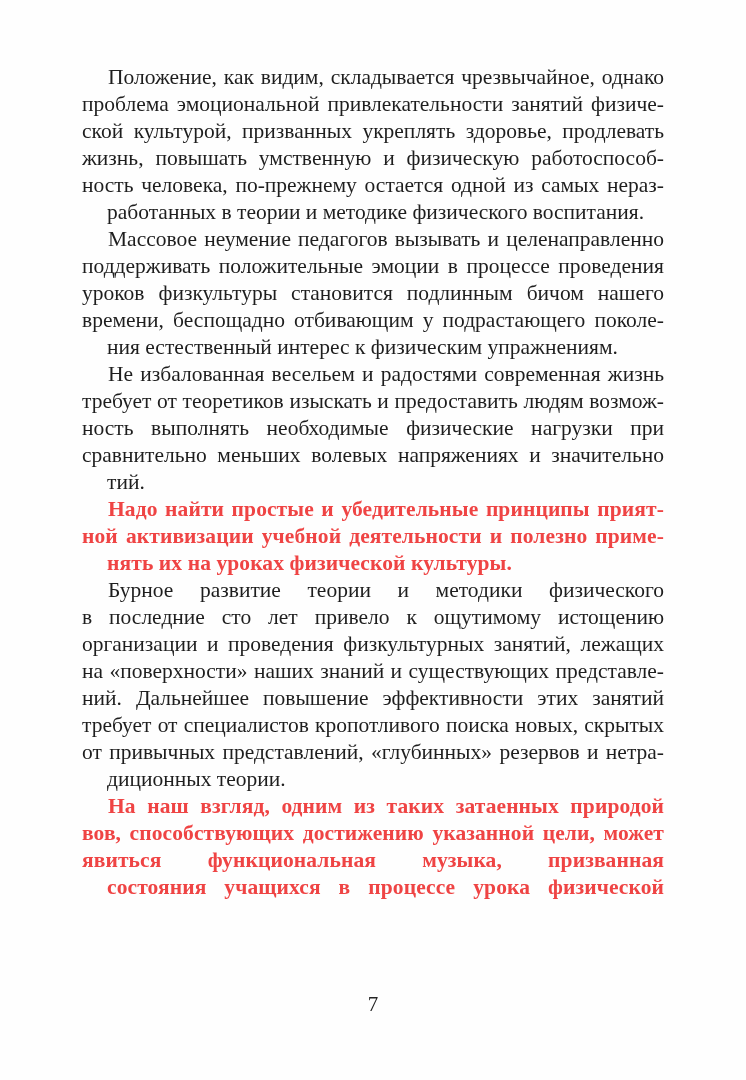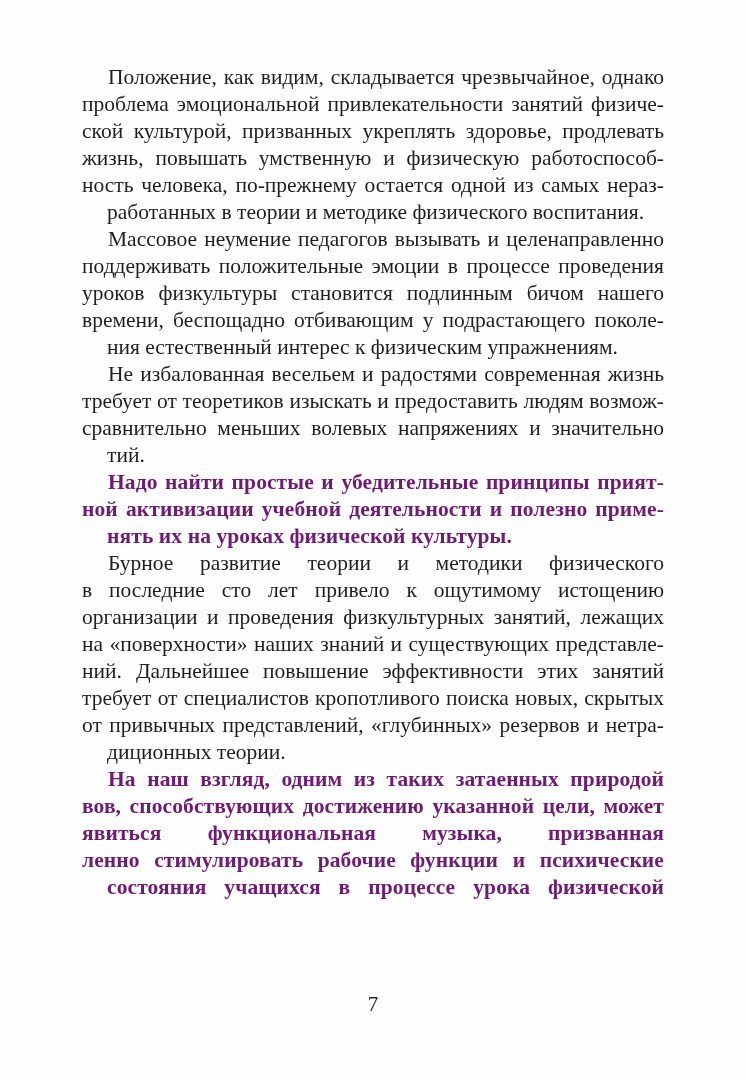--- a/index.html
+++ b/index.html
@@ -35,21 +35,21 @@
     height: 27px;
     overflow: hidden;
     text-align: justify;
     text-align-last: justify;
   }
   .line.first { text-indent: 26px; }
   .line.last  { text-align-last: left; margin-left: 25px; }
   .para.bold .line {
     font-weight: bold;
     letter-spacing: 0.1px;
-    color: #701a75;
+    color: #ef4444;
   }
   .page-number {
     position: absolute;
     top: 992px;
     left: 0;
     width: 746px;
     text-align: center;
     font-size: 21px;
     color: #242424;
   }
@@ -70,20 +70,21 @@
       <div class="para normal">
         <div class="line first">Массовое неумение педагогов вызывать и целенаправленно</div>
         <div class="line">поддерживать положительные эмоции в процессе проведения</div>
         <div class="line">уроков физкультуры становится подлинным бичом нашего</div>
         <div class="line">времени, беспощадно отбивающим у подрастающего поколе-</div>
         <div class="line last">ния естественный интерес к физическим упражнениям.</div>
       </div>
       <div class="para normal">
         <div class="line first">Не избалованная весельем и радостями современная жизнь</div>
         <div class="line">требует от теоретиков изыскать и предоставить людям возмож-</div>
+        <div class="line">ность выполнять необходимые физические нагрузки при</div>
         <div class="line">сравнительно меньших волевых напряжениях и значительно</div>
         <div class="line last">тий.</div>
       </div>
       <div class="para bold">
         <div class="line first">Надо найти простые и убедительные принципы прият-</div>
         <div class="line">ной активизации учебной деятельности и полезно приме-</div>
         <div class="line last">нять их на уроках физической культуры.</div>
       </div>
       <div class="para normal">
         <div class="line first">Бурное развитие теории и методики физического воспитания</div>
@@ -92,18 +93,17 @@
         <div class="line">на «поверхности» наших знаний и существующих представле-</div>
         <div class="line">ний. Дальнейшее повышение эффективности этих занятий</div>
         <div class="line">требует от специалистов кропотливого поиска новых, скрытых</div>
         <div class="line">от привычных представлений, «глубинных» резервов и нетра-</div>
         <div class="line last">диционных теории.</div>
       </div>
       <div class="para bold">
         <div class="line first">На наш взгляд, одним из таких затаенных природой резер-</div>
         <div class="line">вов, способствующих достижению указанной цели, может</div>
         <div class="line">явиться функциональная музыка, призванная целенаправ-</div>
-        <div class="line">ленно стимулировать рабочие функции и психические</div>
         <div class="line last">состояния учащихся в процессе урока физической культуры.</div>
       </div>
     </div>
   <div class="page-number">7</div>
 </div>
 
 </body></html>

